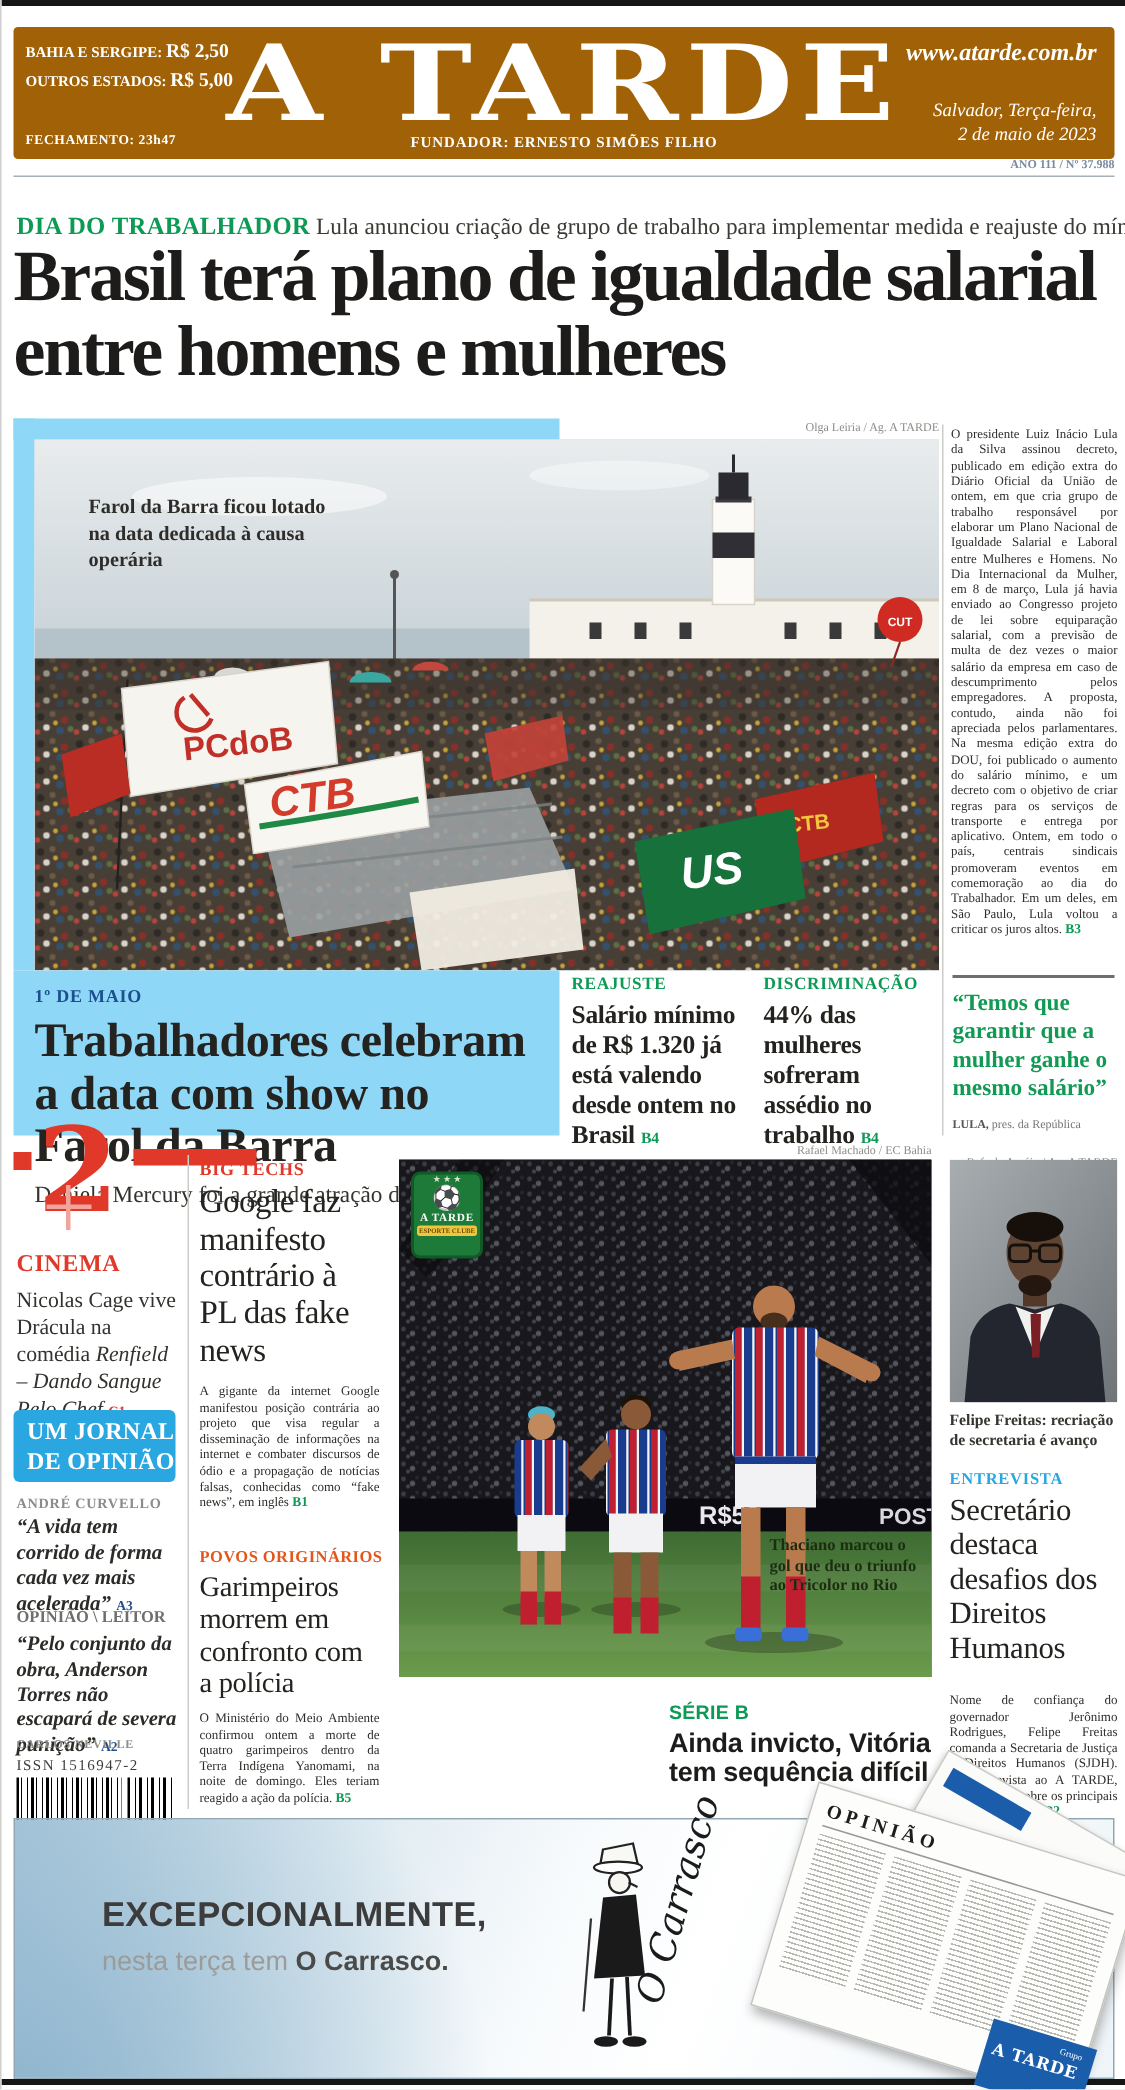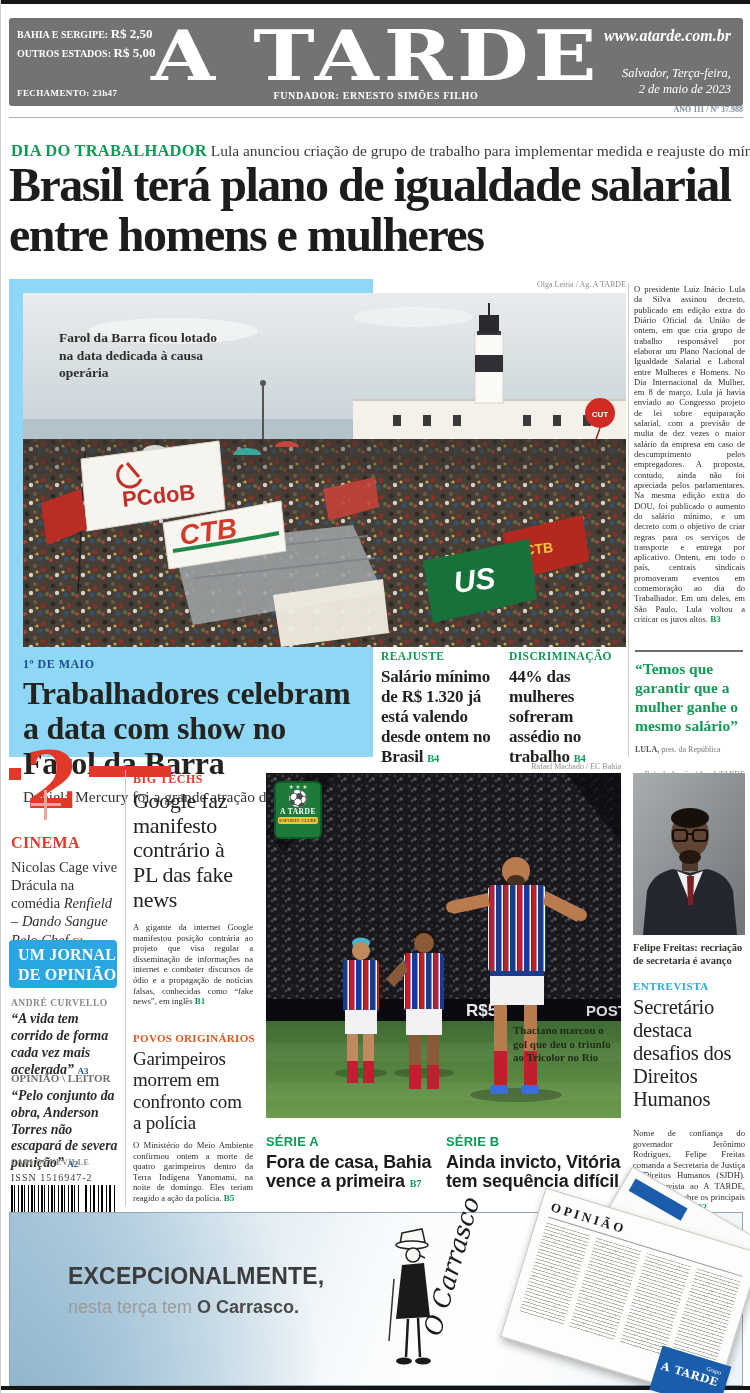--- a/index.html
+++ b/index.html
@@ -2,21 +2,21 @@
 <html><head>
 <meta charset="utf-8">
 <style>
   html,body{margin:0;padding:0;background:#e9e9e9;}
   .page{position:relative;width:750px;height:1393px;background:#fff;overflow:hidden;
         font-family:"Liberation Serif",serif;border-left:1px solid #cfcfcf;border-right:1px solid #cfcfcf;}
   .abs{position:absolute;}
   .edgebar{left:0;width:750px;background:#161616;}
 
   
-  .masthead{left:8px;top:18px;width:734px;height:88px;background:#737373;border-radius:3px;color:#fff;}
+  .masthead{left:8px;top:18px;width:734px;height:88px;background:#a16207;border-radius:3px;color:#fff;}
   .mh-price{left:8px;top:7px;font-size:10px;font-weight:bold;line-height:1.45;font-family:"Liberation Serif",serif;}
   .mh-price b{font-size:13px;}
   .mh-closing{left:8px;bottom:8px;font-size:9px;font-weight:bold;letter-spacing:.4px;}
   .mh-title{left:0;top:-4px;width:734px;text-align:center;font-family:"DejaVu Serif",serif;
             font-weight:bold;font-size:70px;letter-spacing:4px;transform:scaleX(1.18);transform-origin:center;}
   .mh-founder{left:0;bottom:5px;width:734px;text-align:center;font-size:10px;font-weight:bold;letter-spacing:.6px;}
   .mh-web{right:12px;top:9px;font-size:16px;font-weight:bold;font-style:italic;}
   .mh-date{right:12px;bottom:9px;font-size:12.5px;font-style:italic;text-align:right;line-height:1.3;}
   .edition{left:8px;top:105px;width:734px;text-align:right;font-size:8px;font-weight:bold;color:#7a8ba3;}
   .mh-rule{left:8px;top:117px;width:734px;height:1px;background:#a7b0b8;}
@@ -407,27 +407,20 @@
     </svg>
     <div class="ecbadge" style="position:absolute;">
       <div class="stars">★ ★ ★</div>
       <div class="ball">⚽</div>
       <div class="t1">A TARDE</div>
       <div class="t2">ESPORTE CLUBE</div>
     </div>
     <div class="sp-caption">Thaciano marcou o gol que deu o triunfo ao Tricolor no Rio</div>
   </div>
 
-  <div class="abs serie" style="left:265px;width:200px;">
-    <div class="k">SÉRIE A</div>
-    <h3>
-      <span>Fora de casa, Bahia vence a primeira</span>
-      <span class="ref g">B7</span>
-    </h3>
-  </div>
   <div class="abs serie" style="left:445px;width:200px;">
     <div class="k">SÉRIE B</div>
     <h3>
       <span>Ainda invicto, Vitória tem sequência difícil</span>
       <span class="ref g">B8</span>
     </h3>
   </div>
 
   <div class="abs iv-credit">Rafaela Araújo / Ag. A TARDE</div>
   <div class="abs ivphoto">

